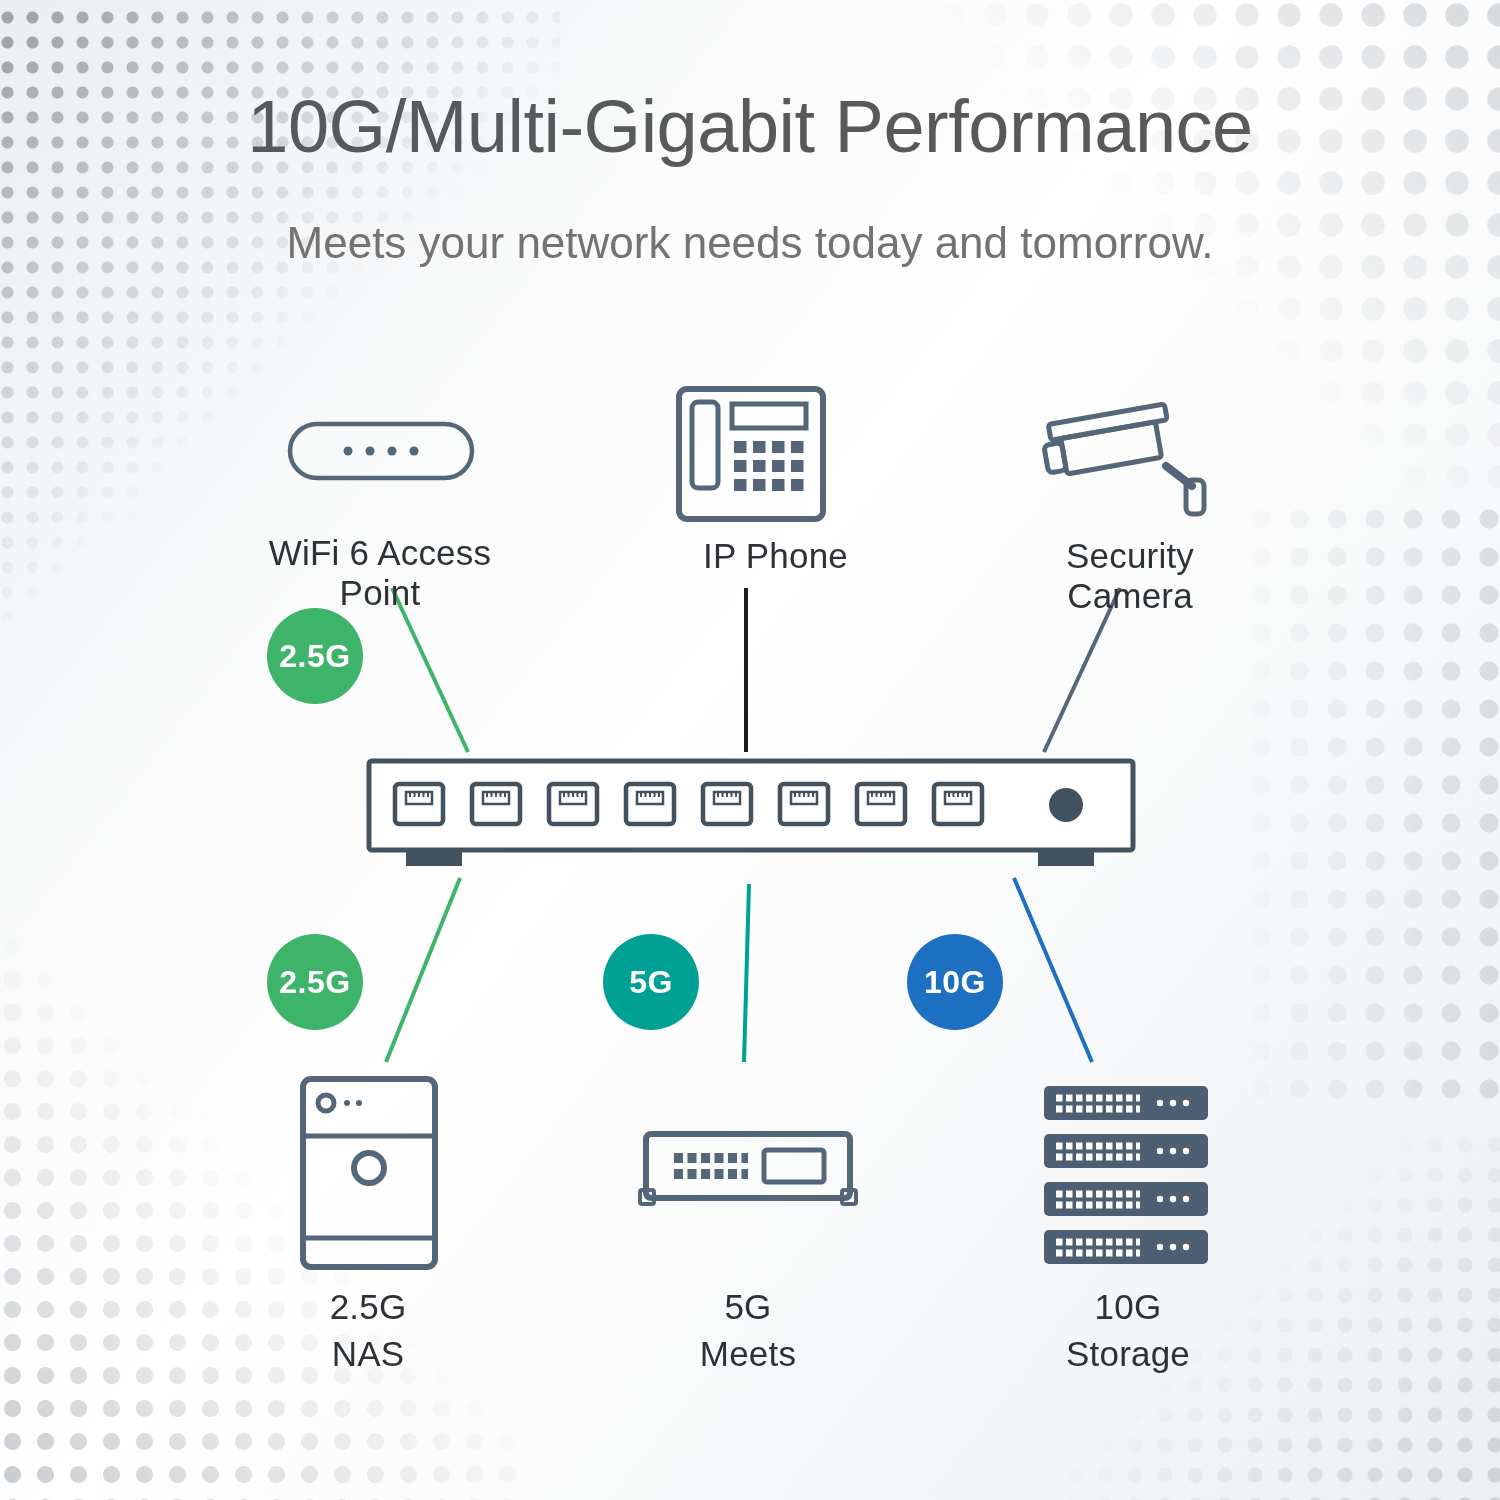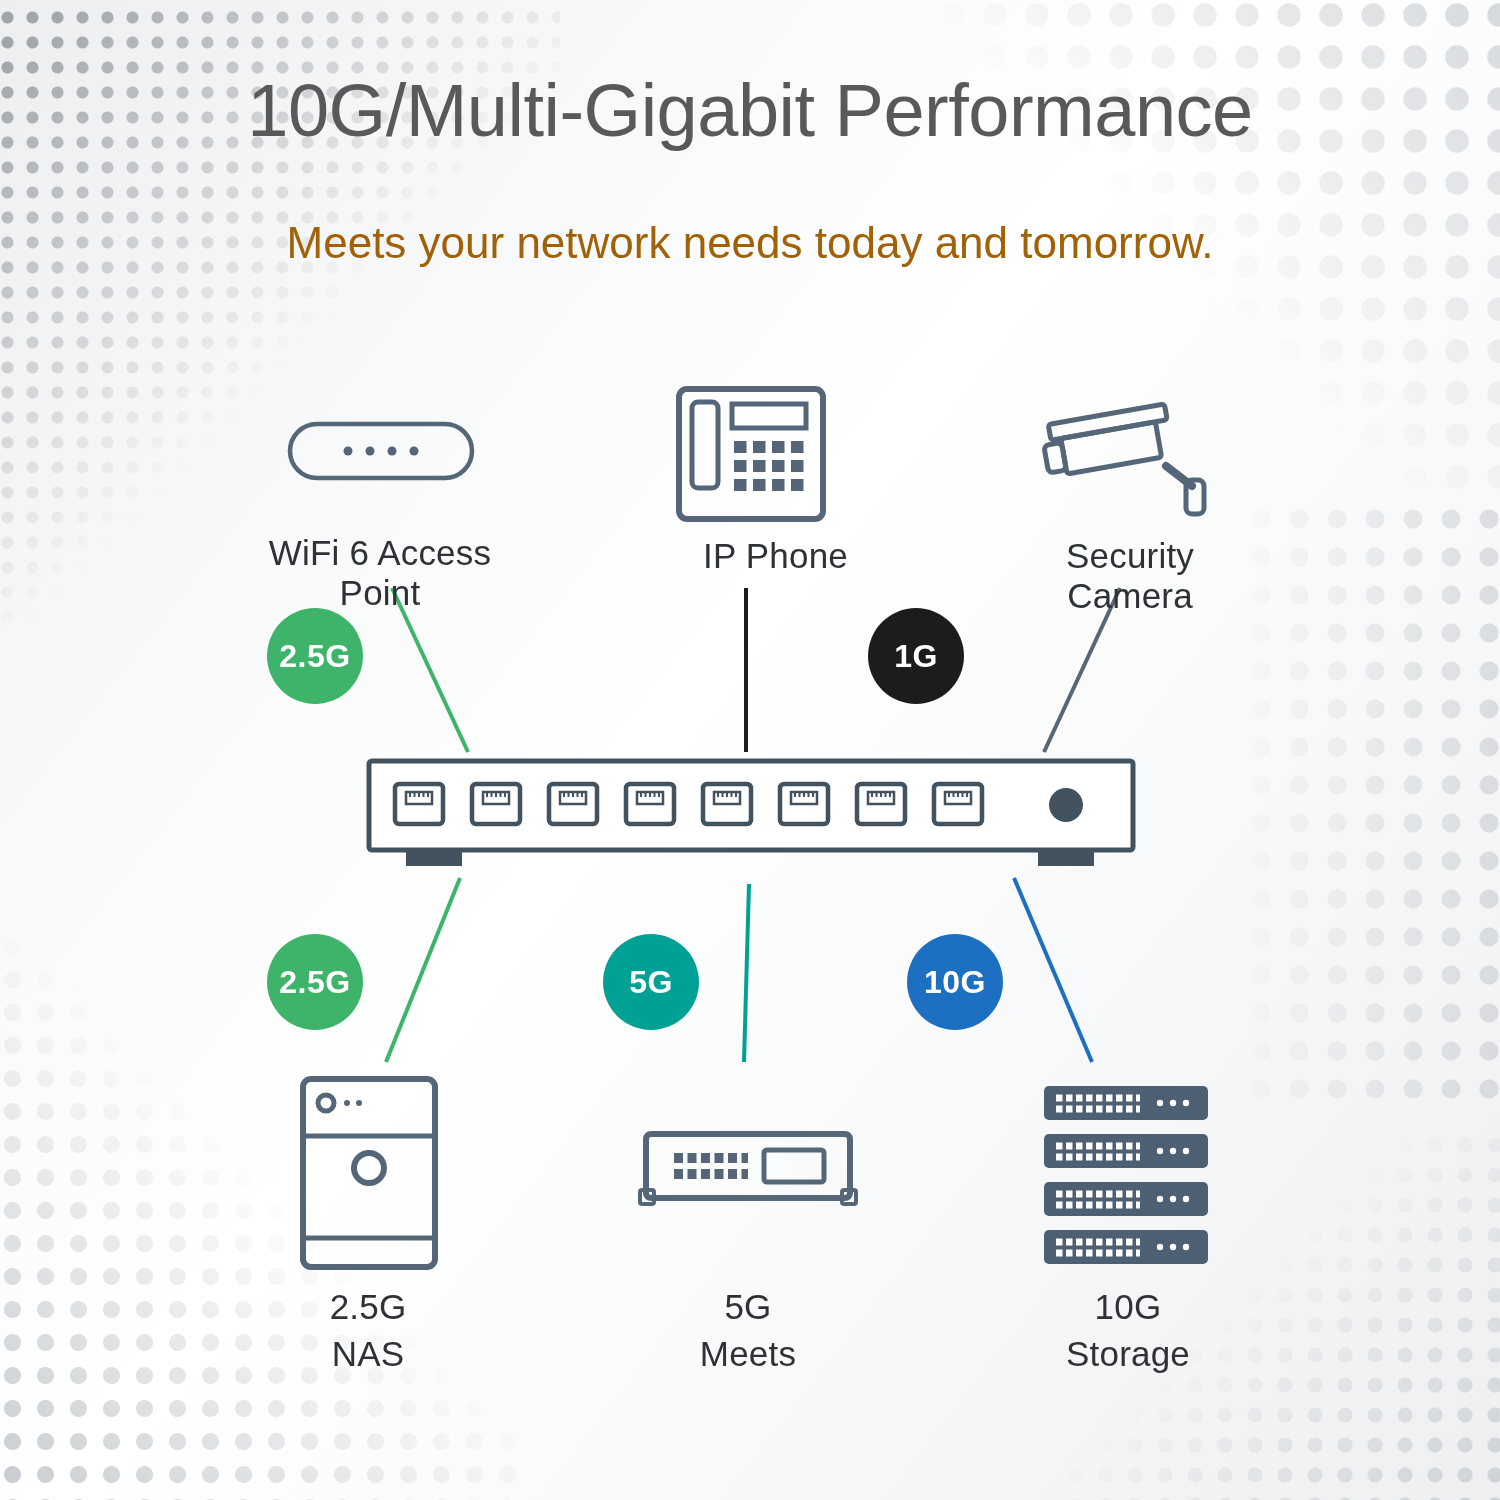--- a/index.html
+++ b/index.html
@@ -32,24 +32,24 @@
     background-size:38px 38px;
     -webkit-mask-image: linear-gradient(270deg,#000 8%,transparent 70%);
     mask-image: linear-gradient(270deg,#000 8%,transparent 70%); }
   .d-br { right:-50px; bottom:-70px; width:520px; height:440px;
     background-image: radial-gradient(circle, rgba(160,168,175,.42) 0 7px, transparent 8px);
     background-size:30px 30px;
     -webkit-mask-image: linear-gradient(315deg,#000 12%,transparent 62%);
     mask-image: linear-gradient(315deg,#000 12%,transparent 62%); }
 
   
-  .title { top:68px; left:0; width:100%; text-align:center;
+  .title { top:84px; left:0; width:100%; text-align:center;
     font-size:74px; font-weight:400; color:#58595b; letter-spacing:-0.5px; }
   .subtitle { top:218px; left:0; width:100%; text-align:center;
-    font-size:44px; font-weight:400; color:#a16207; }
+    font-size:44px; font-weight:400; color:#737373; }
   .dev-label { font-size:35px; font-weight:500; color:#2e3236; text-align:center; letter-spacing:.2px; }
   .two-line { line-height:1.35; }
 
   
   .badge { width:96px; height:96px; border-radius:50%; color:#ffffff;
     font-weight:700; font-size:32px; display:flex; align-items:center; justify-content:center;
     letter-spacing:.5px; }
 
   
   .icon-wifi    { left:286px;  top:420px; }
@@ -146,21 +146,20 @@
         <rect x="22" y="34" width="96" height="36" rx="3"></rect>
         <rect x="4" y="38" width="18" height="28" rx="5"></rect>
       </g>
       <path d="M126 70 L152 90" stroke-width="8"></path>
       <rect x="146" y="84" width="18" height="34" rx="6"></rect>
     </g>
   </svg>
   <div class="abs dev-label label-camera">Security Camera</div>
 
   <div class="abs badge b-25-top" style="background-color: rgb(62, 180, 106);">2.5G</div>
-  <div class="abs badge b-1g" style="background-color: rgb(27, 28, 30);">1G</div>
 
   <svg class="abs icon-switch" width="770" height="112" viewBox="0 0 770 112">
     <rect x="3" y="3" width="764" height="89" rx="3" fill="#ffffff" stroke="#42525f" stroke-width="5"></rect>
     <rect x="40" y="92" width="56" height="16" fill="#42525f"></rect>
     <rect x="672" y="92" width="56" height="16" fill="#42525f"></rect>
     <g>
         <use href="#rj45-port" xlink:href="#rj45-port" x="27" y="24"></use>
         <use href="#rj45-port" xlink:href="#rj45-port" x="104" y="24"></use>
         <use href="#rj45-port" xlink:href="#rj45-port" x="181" y="24"></use>
         <use href="#rj45-port" xlink:href="#rj45-port" x="258" y="24"></use>

